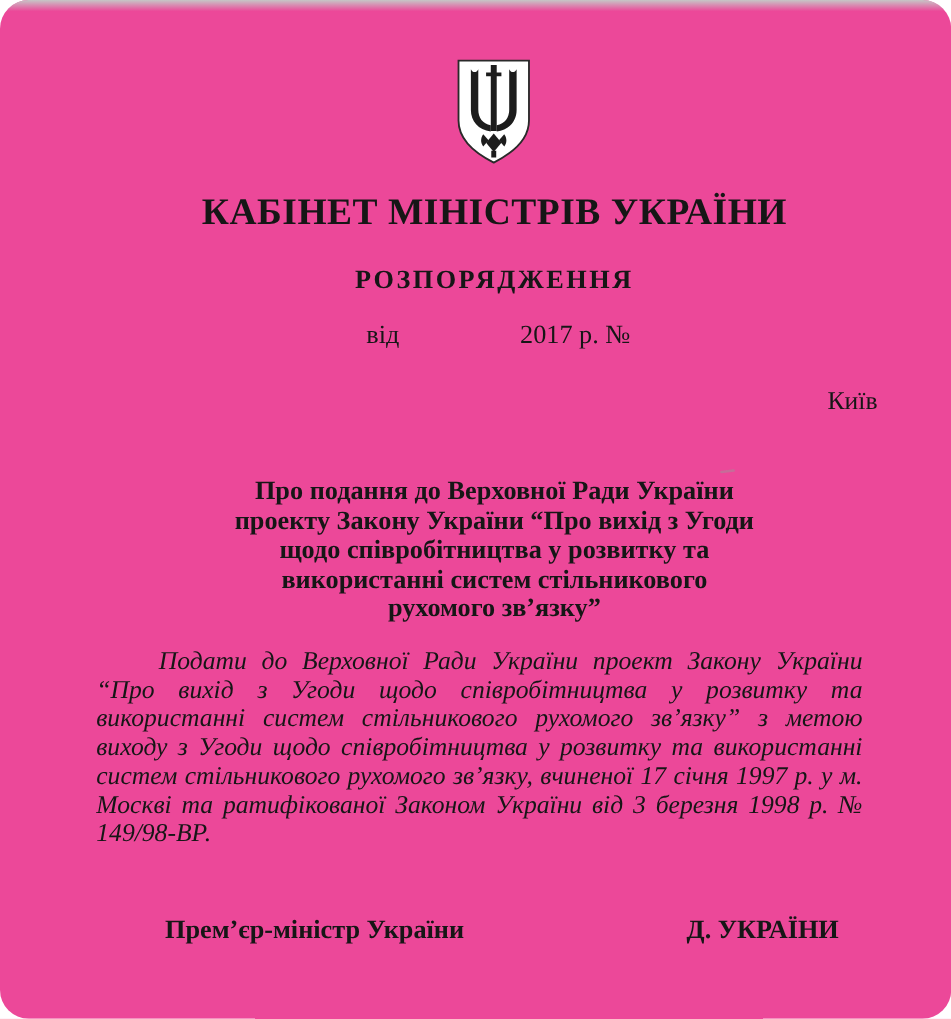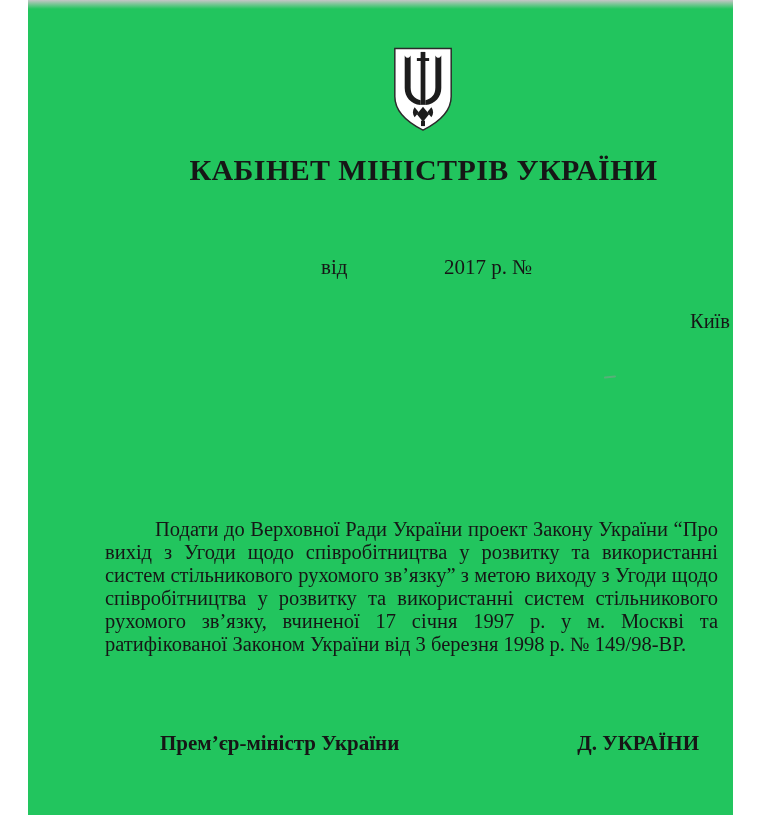--- a/index.html
+++ b/index.html
@@ -1,25 +1,26 @@
 <!DOCTYPE html>
 <html lang="uk"><head>
 <meta charset="utf-8">
 <style>
   * { margin: 0; padding: 0; box-sizing: border-box; }
   html, body { background: #ffffff; }
   .page {
     position: relative;
-    width: 705px;
+    width: 761px;
     height: 815px;
-    background: #22c55e;
+    background: #ec4899;
     font-family: "Liberation Serif", "DejaVu Serif", serif;
     color: #161616;
     overflow: hidden;
     margin: 0 auto;
+    border-radius: 23px;
   }
   .top-shade {
     position: absolute;
     top: 0; left: 0; right: 0;
     height: 10px;
     background: linear-gradient(to bottom, #c6c6c6 0%, rgba(255,255,255,0) 90%);
     pointer-events: none;
   }
   .content {
     position: absolute;
@@ -88,20 +89,21 @@
     white-space: pre-line;
   }
   .body-text {
     position: absolute;
     top: 518px;
     width: 100%;
     font-size: 20.5px;
     line-height: 23px;
     text-align: justify;
     text-indent: 50px;
+    font-style: italic;
   }
   .signature-row {
     position: absolute;
     top: 731px;
     width: 100%;
     display: flex;
     justify-content: space-between;
     align-items: flex-start;
     padding-left: 55px;
     padding-right: 19px;
@@ -139,28 +141,34 @@
           <path d="M32,62.5 L38.2,70 L32,77.5 L25.8,70 Z"></path>
           <path d="M23.5,63 C21.2,66.3 21.2,69.7 23.5,73 L27.8,68 Z"></path>
           <path d="M40.5,63 C42.8,66.3 42.8,69.7 40.5,73 L36.2,68 Z"></path>
           <path d="M30,76.5 h4 v5.5 h-4 Z"></path>
         </g>
       </svg>
     </div>
 
     <div class="authority">КАБІНЕТ МІНІСТРІВ УКРАЇНИ</div>
 
+    <div class="doc-type">РОЗПОРЯДЖЕННЯ</div>
 
     <div class="date-row">
       <span class="date-prefix">від</span>
       <span class="date-value">2017 р. №</span>
     </div>
 
     <div class="city">Київ</div>
 
+    <div class="heading">Про подання до Верховної Ради України
+проекту Закону України “Про вихід з Угоди
+щодо співробітництва у розвитку та
+використанні систем стільникового
+рухомого зв’язку”</div>
 
     <div class="body-text">Подати до Верховної Ради України проект Закону України “Про вихід з Угоди щодо співробітництва у розвитку та використанні систем стільникового рухомого зв’язку” з метою виходу з Угоди щодо співробітництва у розвитку та використанні систем стільникового рухомого зв’язку, вчиненої 17 січня 1997 р. у м. Москві та ратифікованої Законом України від 3 березня 1998 р. № 149/98-ВР.</div>
 
     <div class="signature-row">
       <span>Прем’єр-міністр України</span>
       <span>Д. УКРАЇНИ</span>
     </div>
 
   </div>
 

